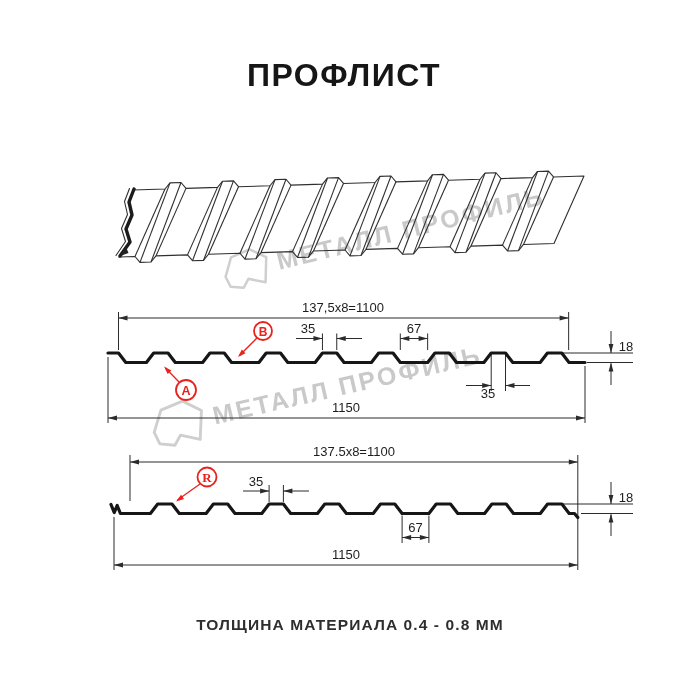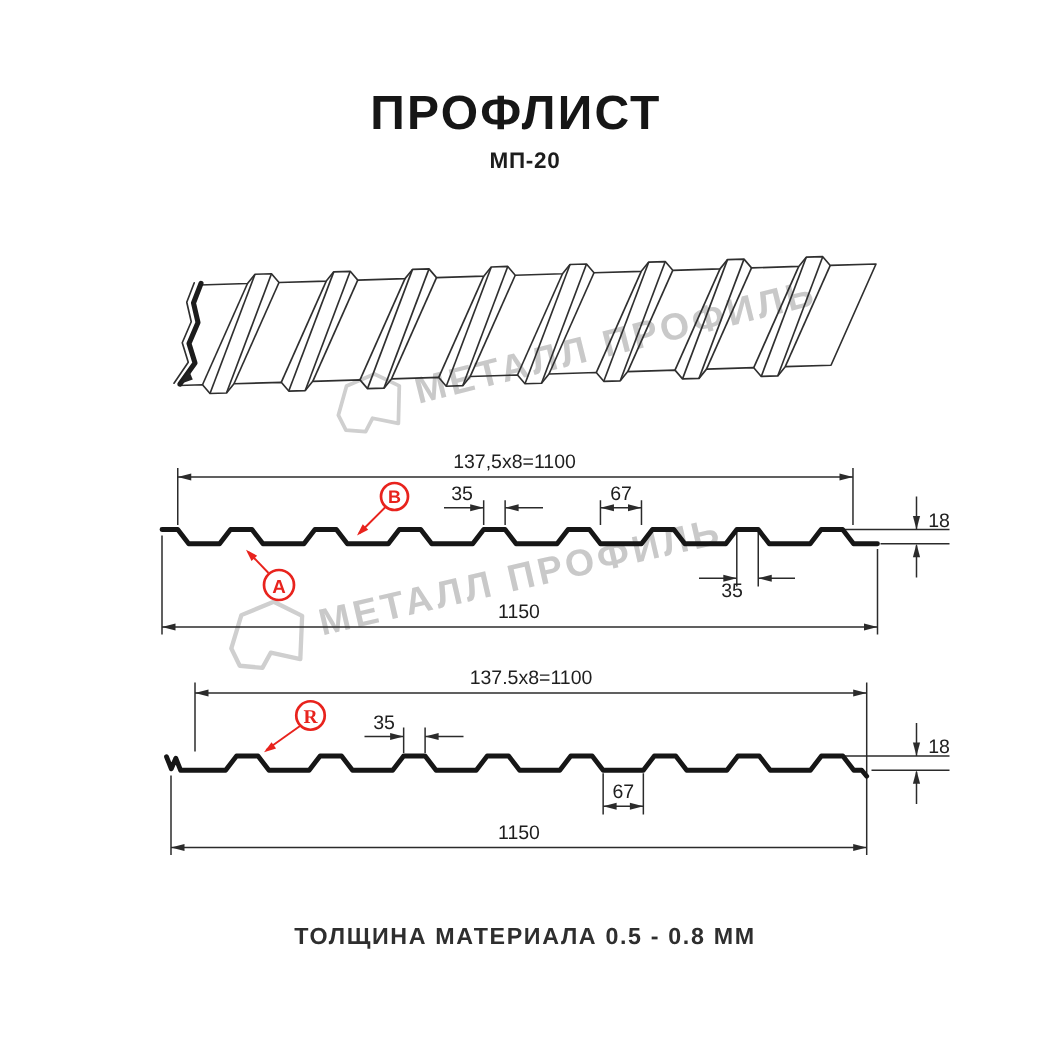--- a/index.html
+++ b/index.html
@@ -168,15 +168,14 @@
       </g>
       <g>
         <line x1="200" y1="484" x2="177.5" y2="500" stroke="#e8231d" stroke-width="1.3"></line>
         <polygon points="176,501.5 181.0619176197992,494.7815931940402 184.04451508882465,499.041183824343" fill="#e8231d"></polygon>
         <circle cx="207" cy="477" r="9.5" fill="none" stroke="#e8231d" stroke-width="1.8"></circle>
         <text x="207" y="482" text-anchor="middle" fill="#e8231d" font-size="13" font-family="&quot;Liberation Serif&quot;,serif" font-weight="bold">R</text>
       </g>
     </svg>
 
   <div class="title">ПРОФЛИСТ</div>
-  <div class="subtitle">МП-20</div>
-  <div class="caption">ТОЛЩИНА МАТЕРИАЛА 0.5 - 0.8 ММ</div>
+  <div class="caption">ТОЛЩИНА МАТЕРИАЛА 0.4 - 0.8 ММ</div>
 </div>
 
 </body></html>

